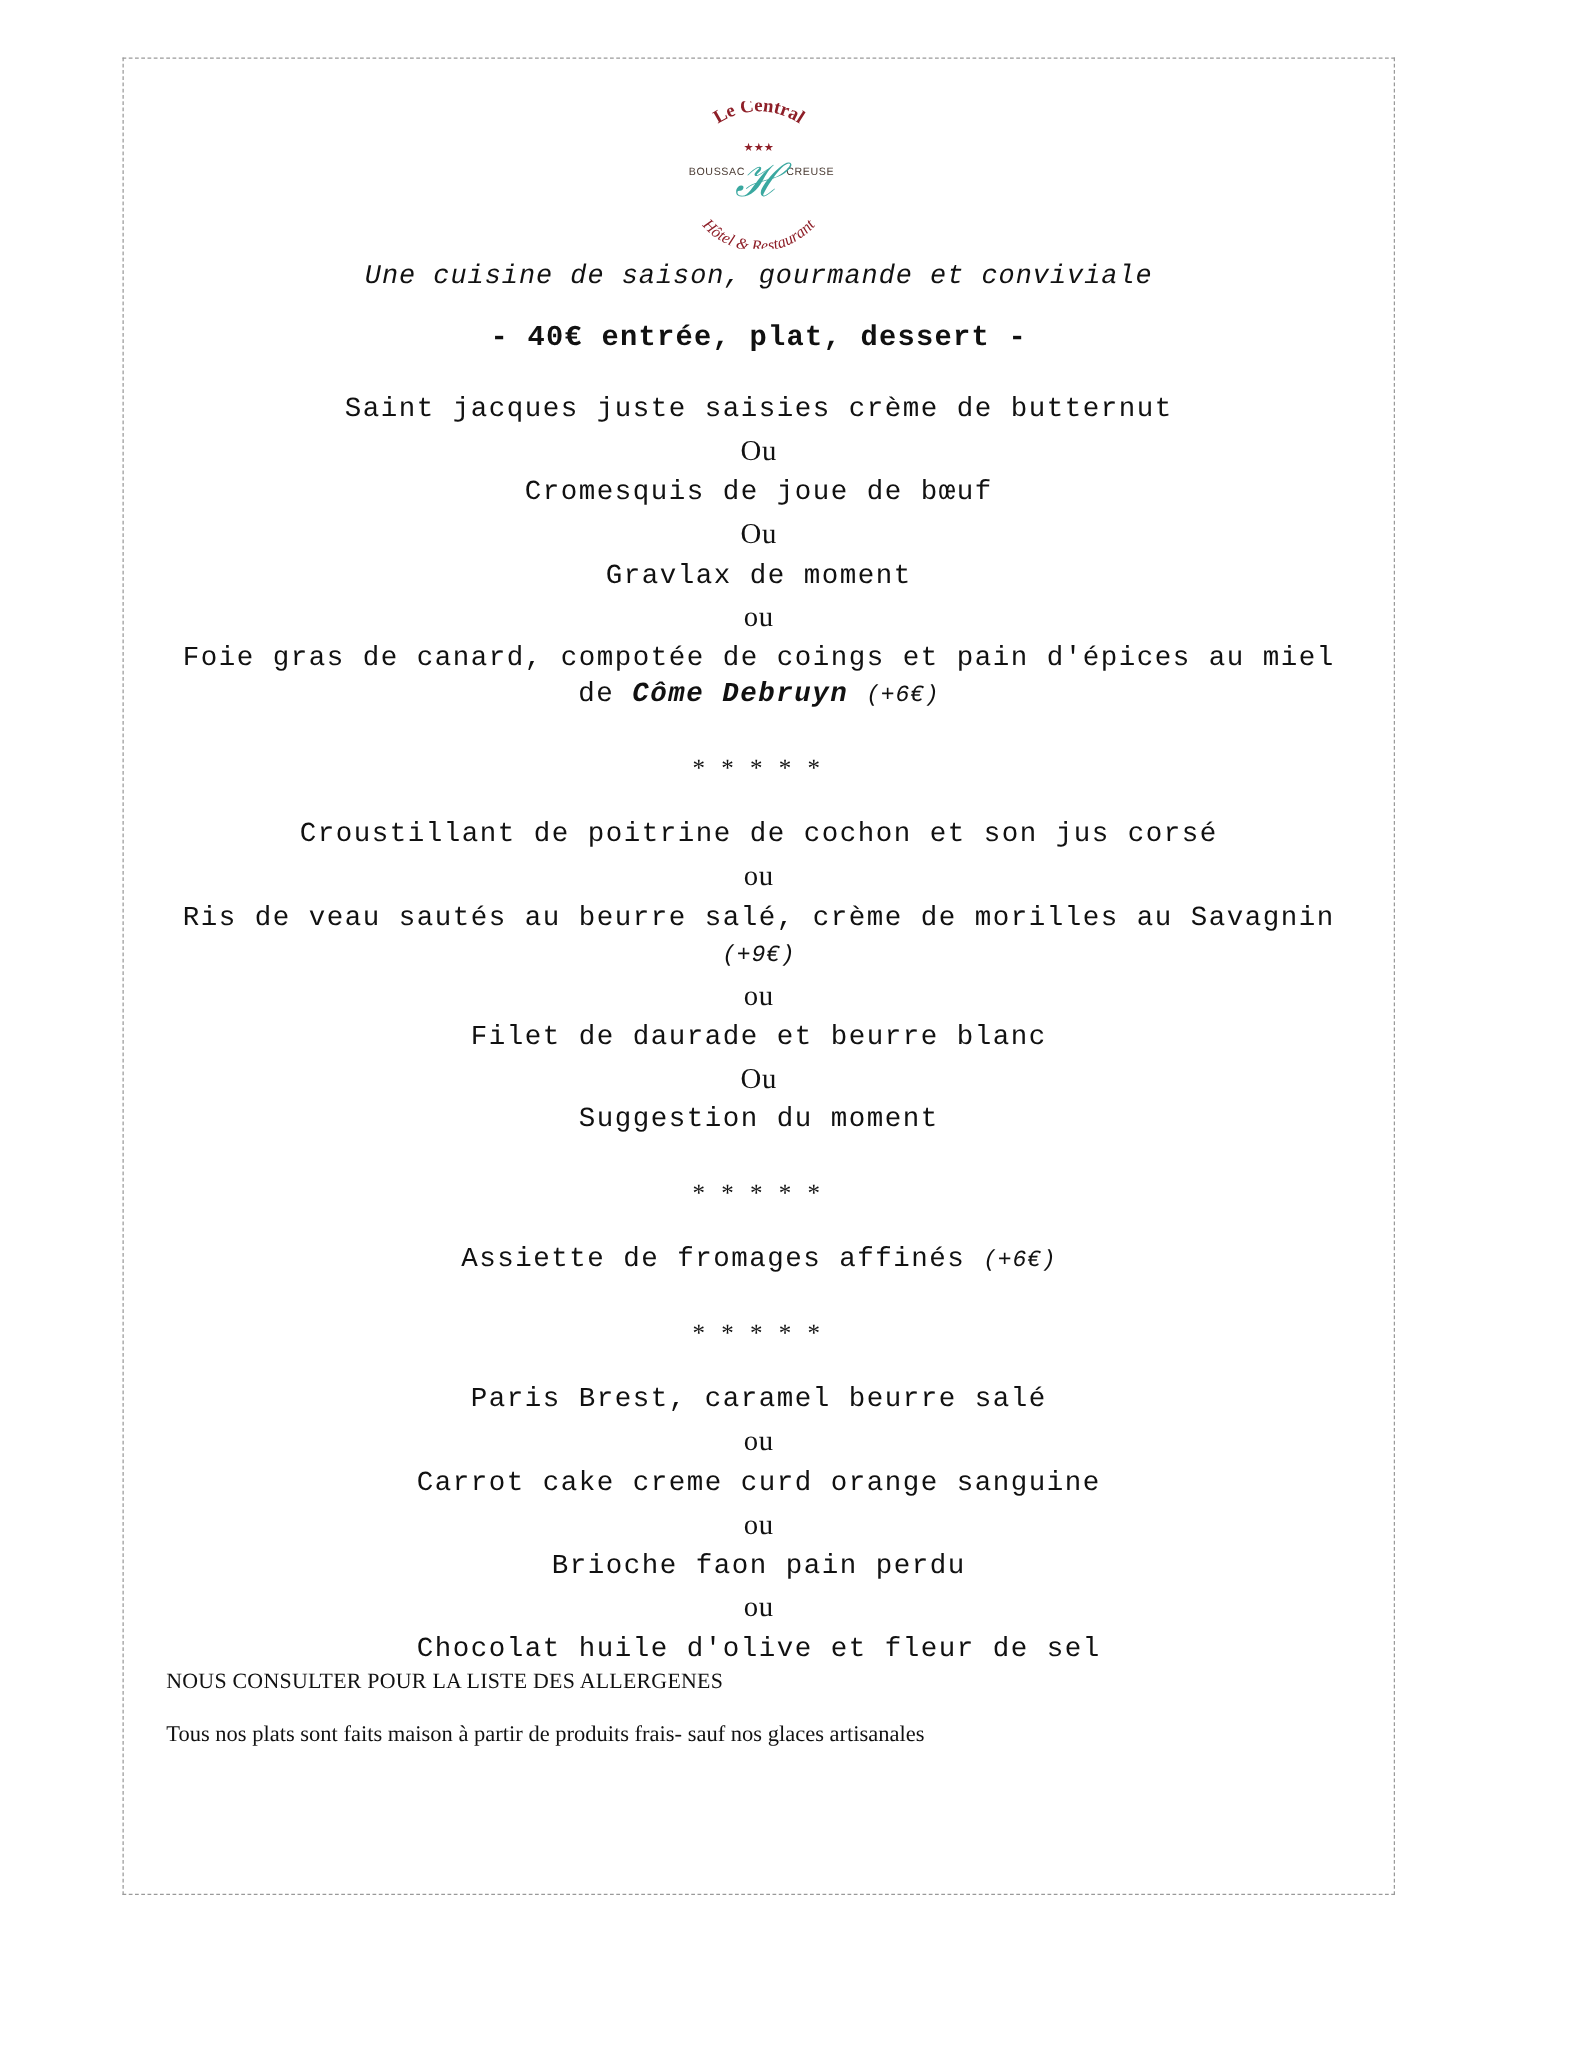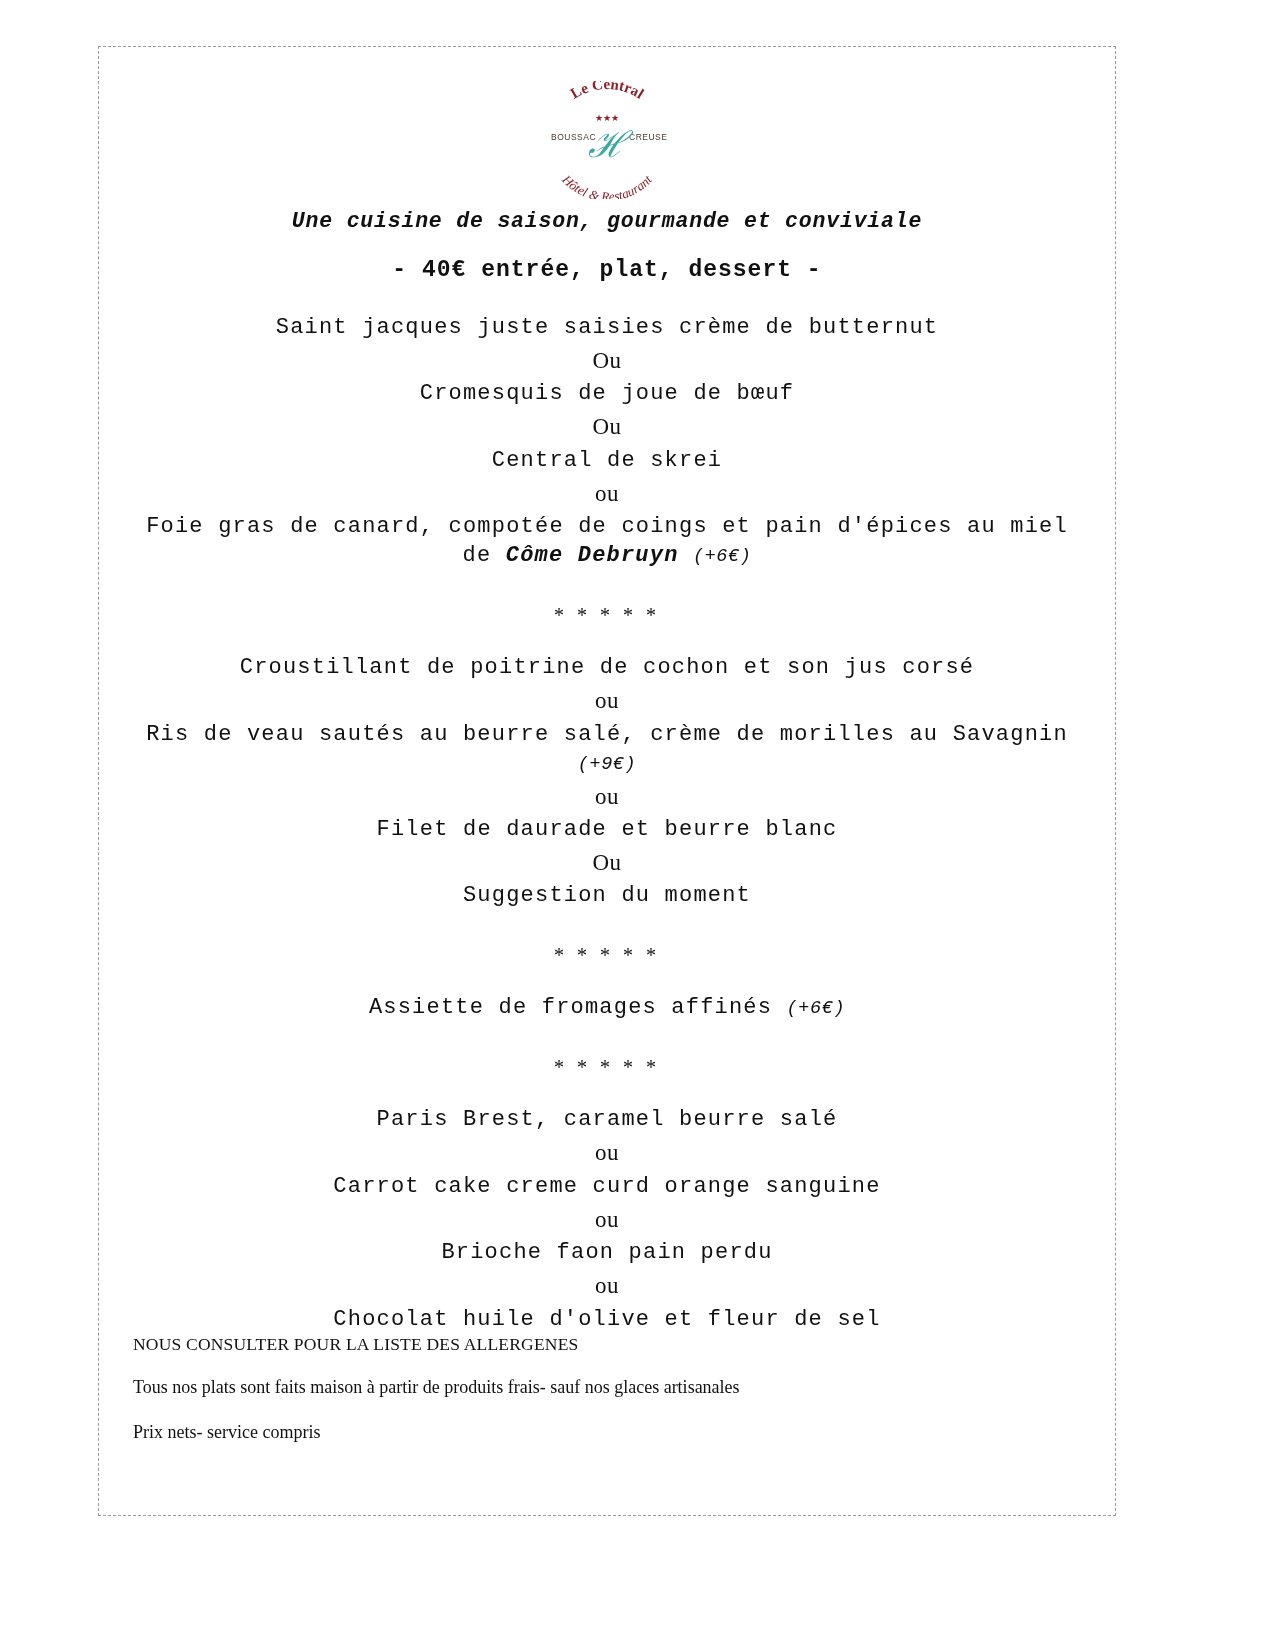--- a/index.html
+++ b/index.html
@@ -49,21 +49,21 @@
     font-weight: bold;
     text-align: center;
     letter-spacing: 1.2px;
     margin: 8px 0 0 0;
     text-decoration: underline;
     text-underline-offset: 4px;
   }
   .subtitle {
     font-family: "Liberation Mono", monospace;
     font-size: 21.5px;
-    font-weight: bold;
+    font-weight: normal;
     font-style: italic;
     text-align: center;
     letter-spacing: 0.8px;
     margin: 9px 0 0 0;
   }
   .price-line {
     font-family: "Liberation Mono", monospace;
     font-size: 23px;
     font-weight: bold;
     text-align: center;
@@ -157,21 +157,21 @@
     </div>
 
     <div class="subtitle">Une cuisine de saison, gourmande et conviviale</div>
     <div class="price-line">- 40€ entrée, plat, dessert -</div>
 
     <div class="course first">
       <div class="dish">Saint jacques juste saisies crème de butternut</div>
       <div class="connector">Ou</div>
       <div class="dish">Cromesquis de joue de bœuf</div>
       <div class="connector">Ou</div>
-      <div class="dish">Central de skrei</div>
+      <div class="dish">Gravlax de moment</div>
       <div class="connector">ou</div>
       <div class="dish"><span>Foie gras de canard, compotée de coings et pain d'épices au miel de </span><span class="name-italic">Côme Debruyn</span> <span class="supp">(+6€)</span></div>
     </div>
 
     <div class="stars">* * * * *</div>
 
     <div class="course">
       <div class="dish">Croustillant de poitrine de cochon et son jus corsé</div>
       <div class="connector">ou</div>
       <div class="dish"><span>Ris de veau sautés au beurre salé, crème de morilles au Savagnin </span><span class="supp">(+9€)</span></div>
@@ -195,17 +195,16 @@
       <div class="dish">Carrot cake creme curd orange sanguine</div>
       <div class="connector">ou</div>
       <div class="dish">Brioche faon pain perdu</div>
       <div class="connector">ou</div>
       <div class="dish">Chocolat huile d'olive et fleur de sel</div>
     </div>
 
     <div class="footer">
       <div class="footer-line-1">NOUS CONSULTER POUR LA LISTE DES ALLERGENES</div>
       <div class="footer-line-2">Tous nos plats sont faits maison à partir de produits frais- sauf nos glaces artisanales</div>
-      <div class="footer-line-3">Prix nets- service compris</div>
     </div>
 
   </div>
 </div>
 
 </body></html>

